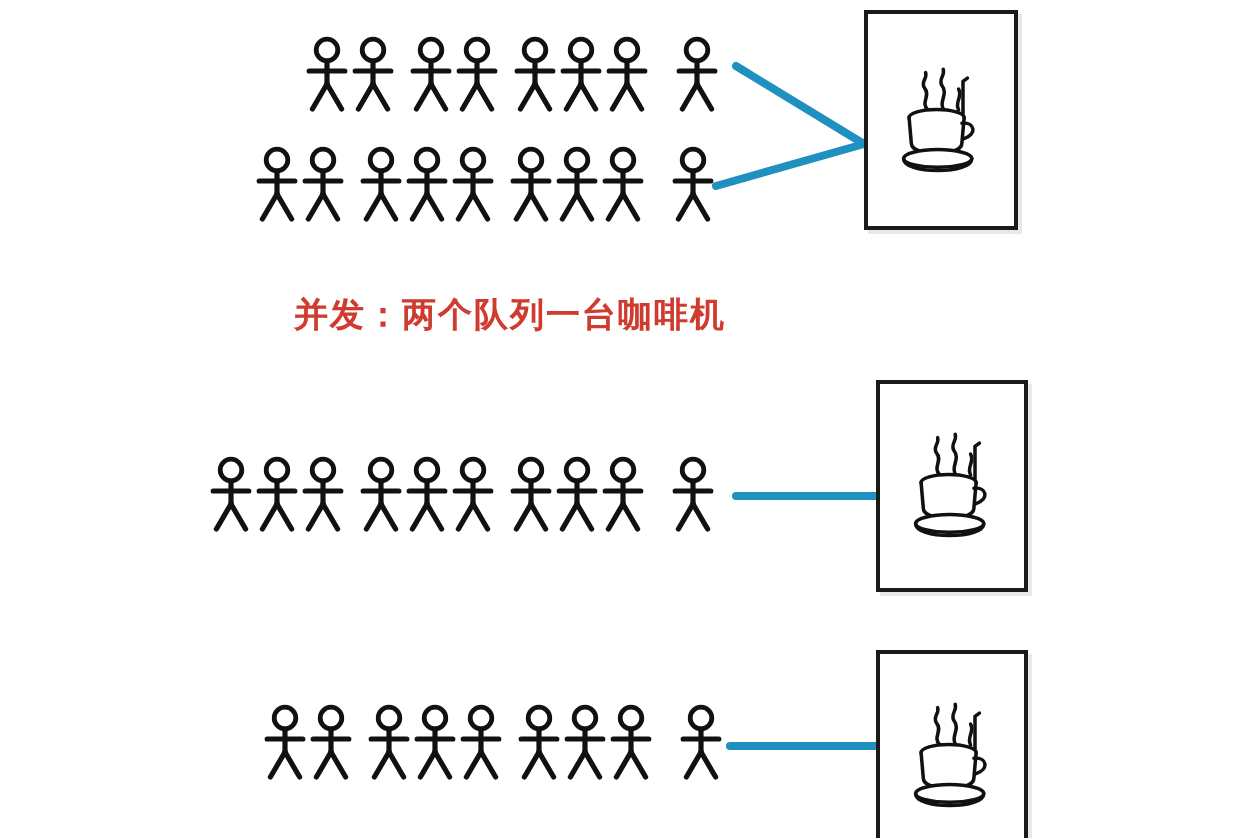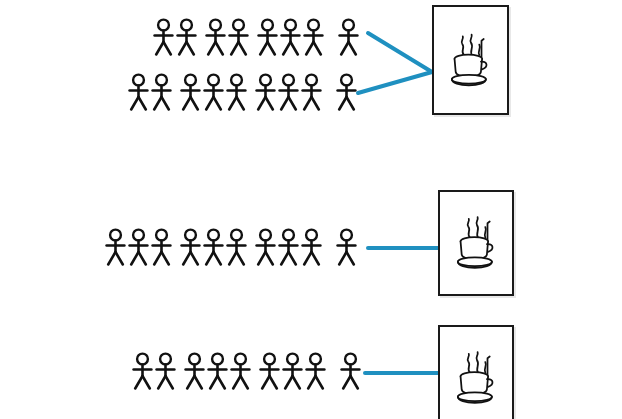--- a/index.html
+++ b/index.html
@@ -560,13 +560,14 @@
             <ellipse cx="46" cy="47" rx="25" ry="7.5"></ellipse>
             <path d="M21 47 L23 70 C23 75 30 79 46 79 C62 79 69 75 69 70 L71 47" fill="#fff"></path>
             <path d="M69 52 C81 51 83 62 71 66" fill="none"></path>
             <ellipse cx="47" cy="84" rx="31" ry="8"></ellipse>
             <path d="M16 84 C16 91 30 95 47 95 C64 95 78 91 78 84" fill="none"></path>
           </g>
         </svg>
       </div>
     </div>
 
+  <div class="caption" id="caption-el" style="left: 147px; top: 146px; color: rgb(207, 59, 46);">并发：两个队列一台咖啡机</div>
 </div>
 
 </body></html>

